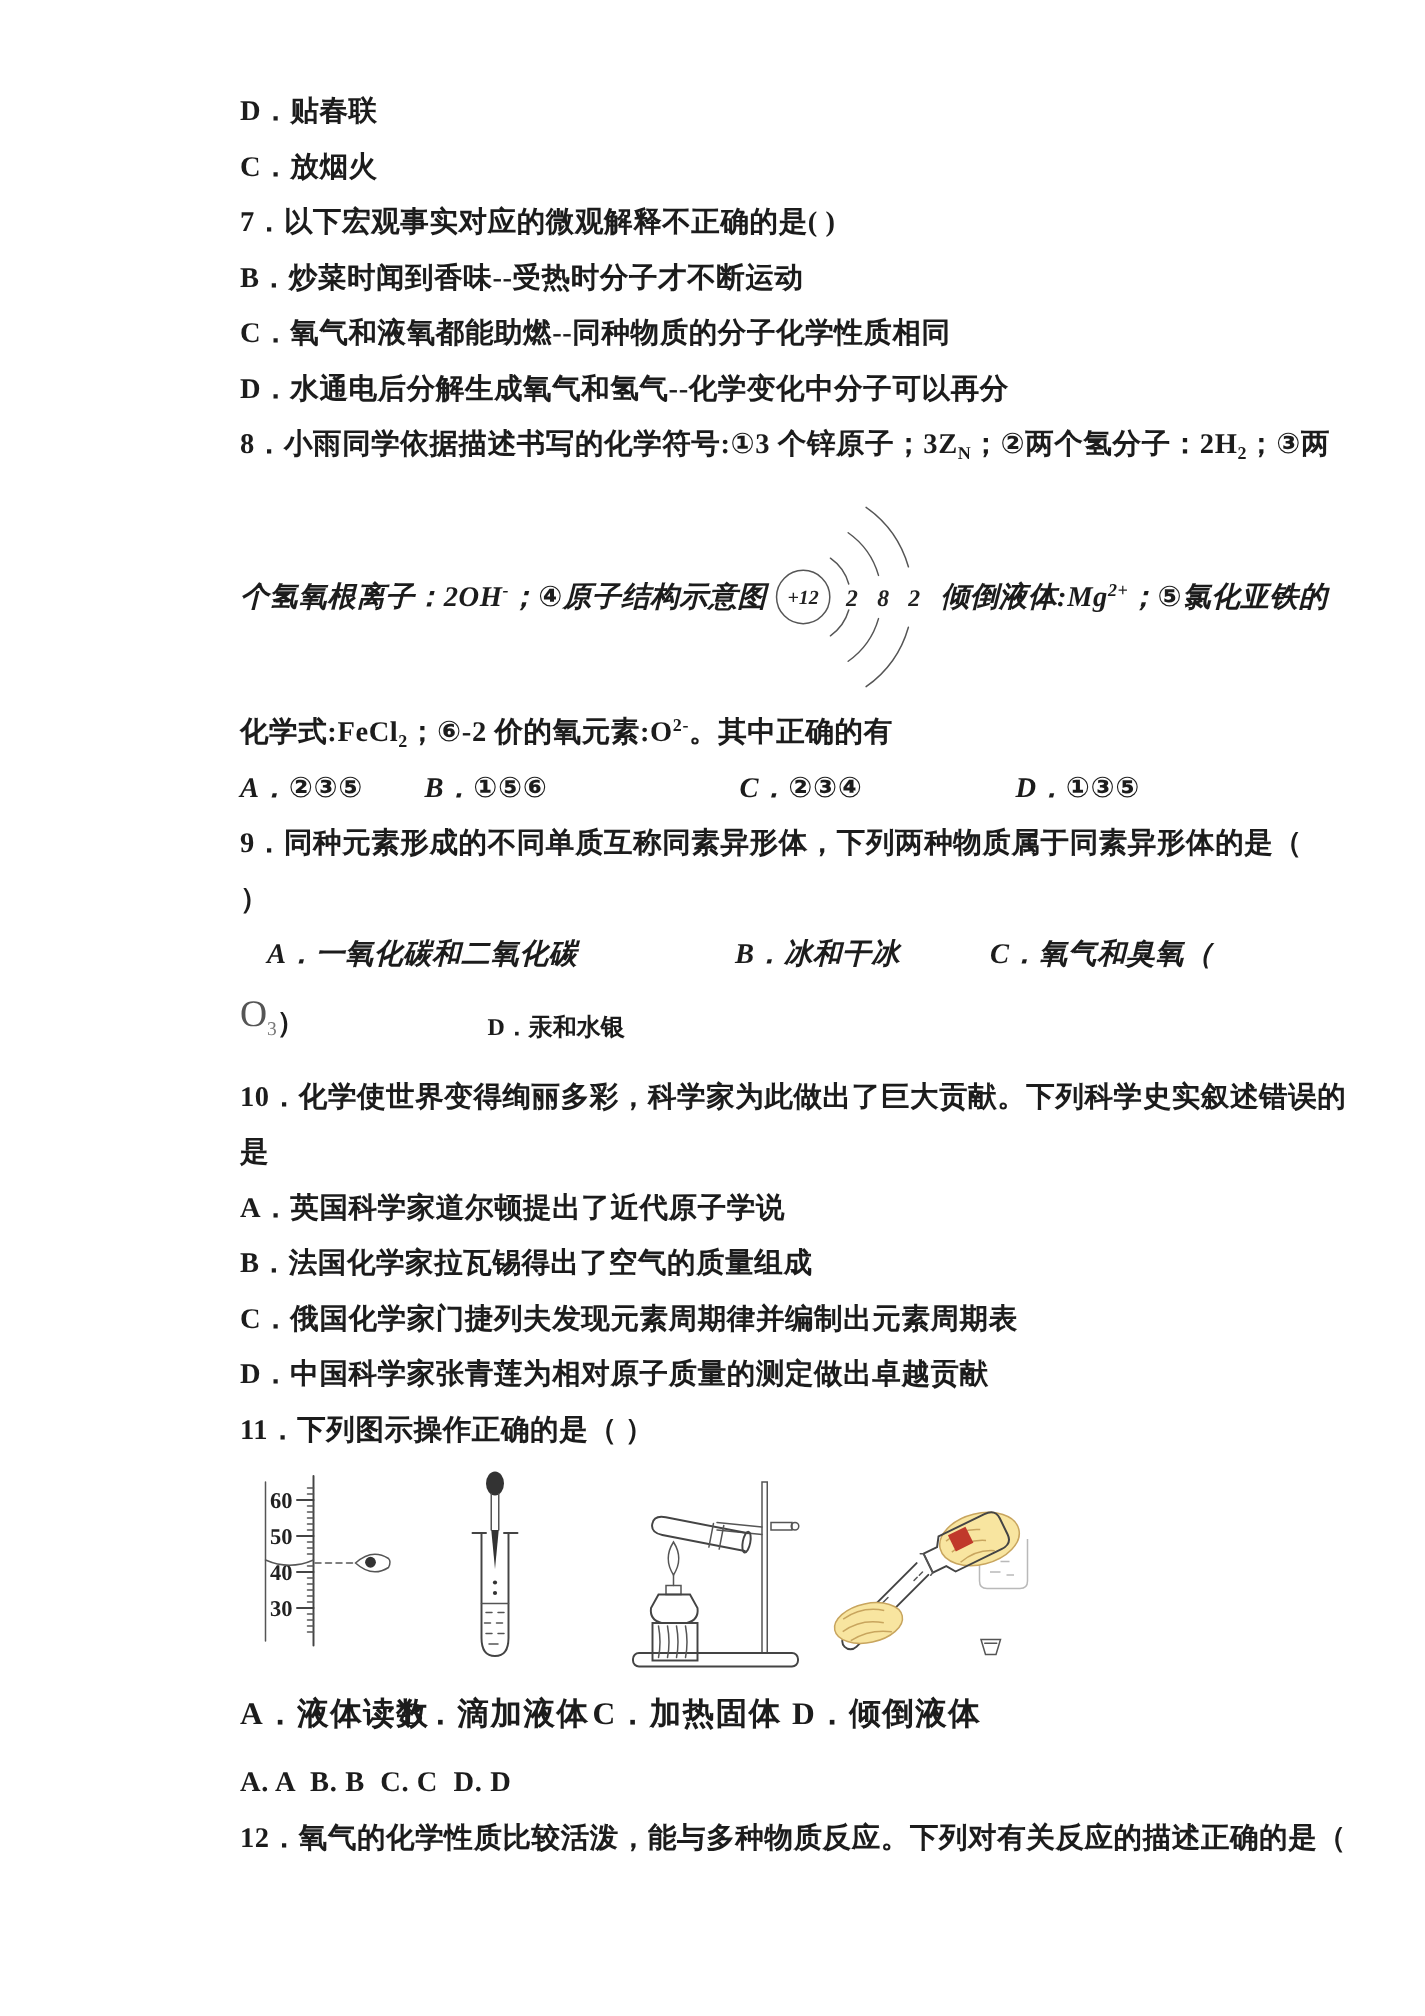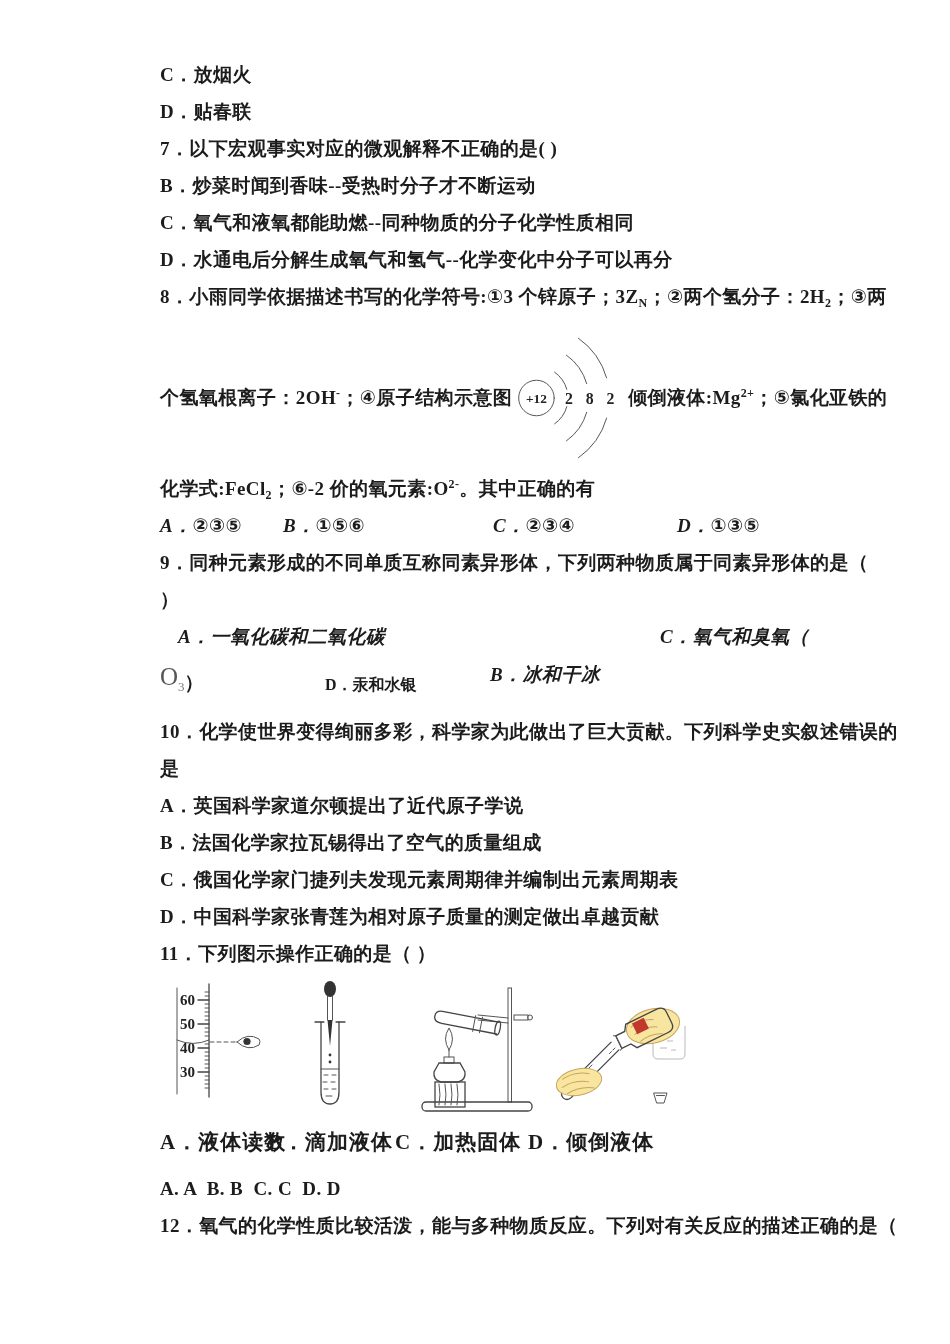--- a/index.html
+++ b/index.html
@@ -23,24 +23,24 @@
   sub { font-size: 12px; vertical-align: -4px; line-height: 0; }
   sup { font-size: 12px; vertical-align: 7px; line-height: 0; }
 
   .optrow { position: relative; height: 22px; font-style: italic; }
   .optrow > span { position: absolute; top: 0; white-space: nowrap; }
   .q8opts > span:nth-child(1) { left: 0; }
   .q8opts > span:nth-child(2) { left: 123px; }
   .q8opts > span:nth-child(3) { left: 333px; }
   .q8opts > span:nth-child(4) { left: 517px; }
   .q9row > span:nth-child(1) { left: 18px; }
-  .q9row > span:nth-child(2) { left: 330px; margin-top: 38px; }
+  .q9row > span:nth-child(2) { left: 330px; }
   .q9row > span:nth-child(3) { left: 500px; }
 
-  .diag-line { display: flex; align-items: center; height: 148px; margin: 16px 0 6px 0; }
+  .diag-line { display: flex; align-items: center; height: 148px; margin: 16px 0 6px 0; font-style: italic; }
   .diag-line .txt { font-size: 19px; letter-spacing: 0.4px; white-space: nowrap; }
   .atom-svg { flex: 0 0 auto; margin: 0 2px; }
 
   .o3line { position: relative; height: 40px; margin: 4px 0 12px 0; }
   .o3 { font-size: 25px; font-weight: 400; color: #555; letter-spacing: 0; }
   .o3 sub { font-size: 13px; color: #777; vertical-align: -6px; }
   .o3close { font-size: 19px; vertical-align: -4px; }
   .o3line .optd { position: absolute; left: 165px; top: 12px; font-size: 16px; }
 
   .mt18 { margin-top: 18px; }
@@ -67,22 +67,22 @@
   .skt { stroke: #555; stroke-width: 1;   fill: none; stroke-linecap: round; }
   .faint { stroke: #b9b9b9; stroke-width: 1; fill: none; }
   .hand { fill: #f8e5a0; stroke: #c8a55e; stroke-width: 1; }
   .dark { fill: #333; stroke: none; }
 </style>
 </head>
 <body>
 
 <div class="page">
 
+  <p class="ln">D．贴春联</p>
   <p class="ln">C．放烟火</p>
-  <p class="ln">D．贴春联</p>
 
   <p class="ln">7．以下宏观事实对应的微观解释不正确的是(  )</p>
   <p class="ln">B．炒菜时闻到香味--受热时分子才不断运动</p>
   <p class="ln">C．氧气和液氧都能助燃--同种物质的分子化学性质相同</p>
   <p class="ln">D．水通电后分解生成氧气和氢气--化学变化中分子可以再分</p>
 
   <p class="ln"><span>8．小雨同学依据描述书写的化学符号:①3 个锌原子；3Z</span><sub>N</sub><span>；②两个氢分子：2H</span><sub>2</sub><span>；③两</span></p>
 
   <div class="diag-line">
     <span class="txt"><span>个氢氧根离子：2OH</span><sup>-</sup><span>；④原子结构示意图</span></span>

